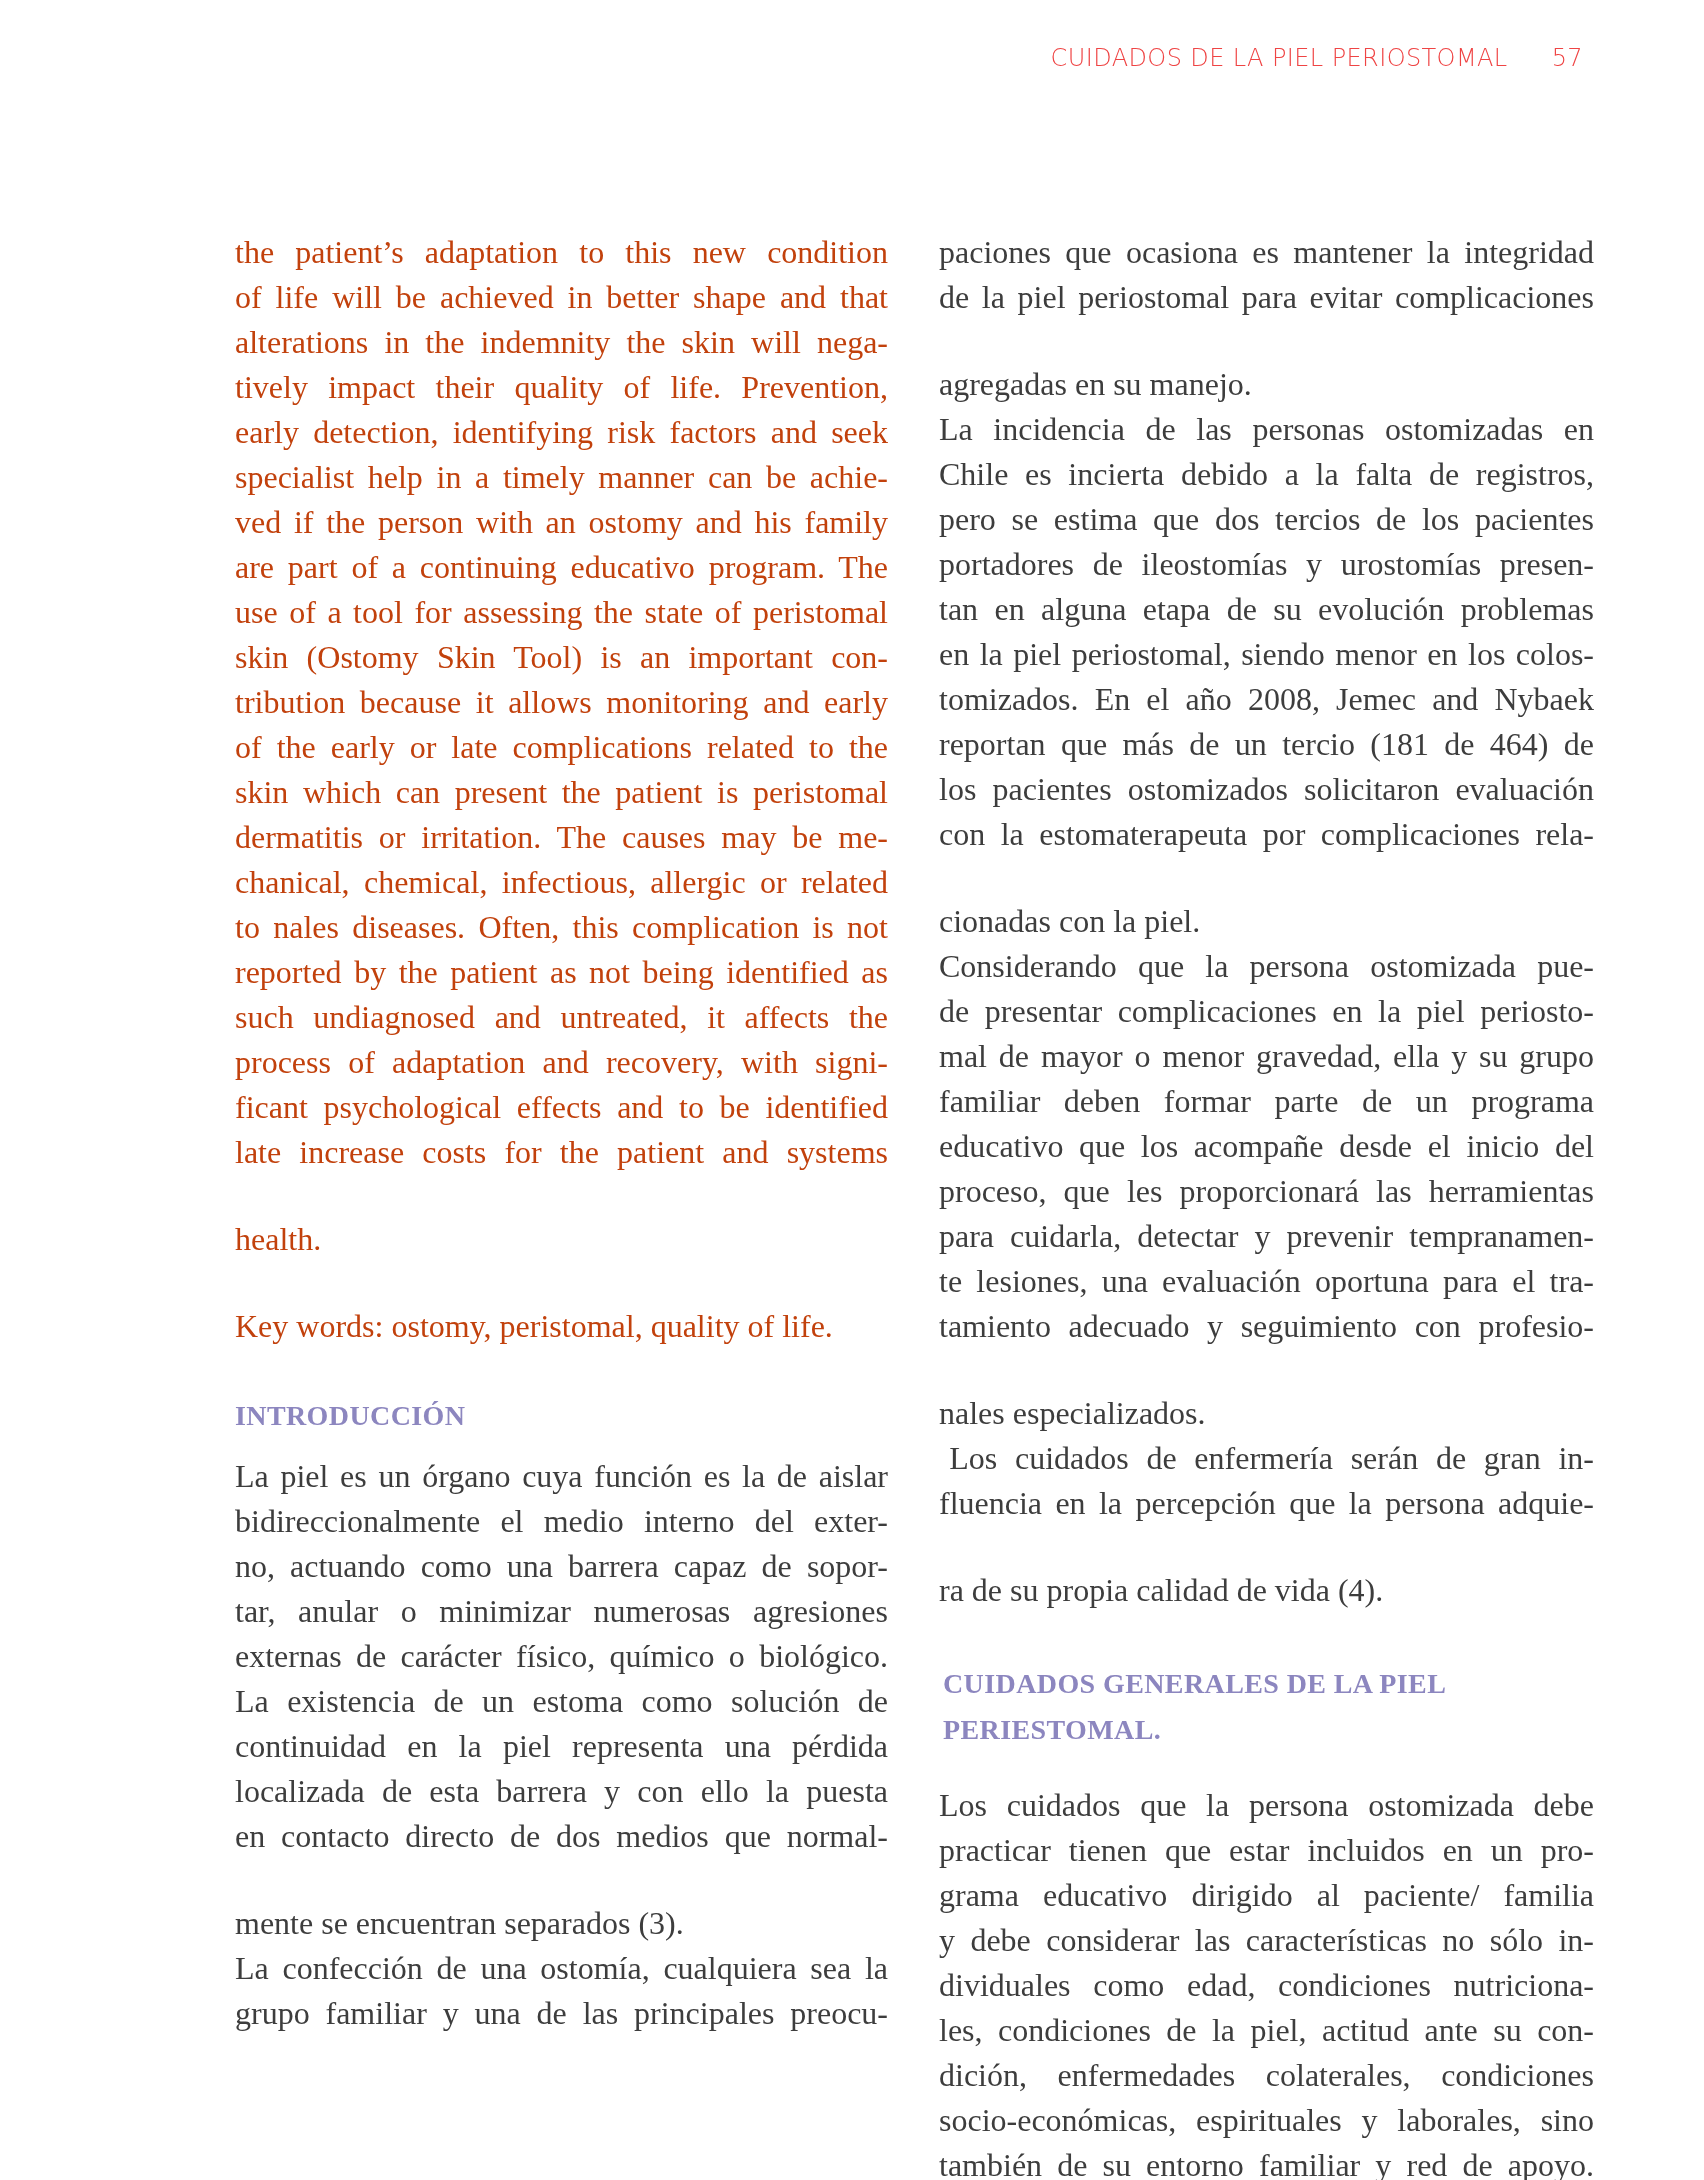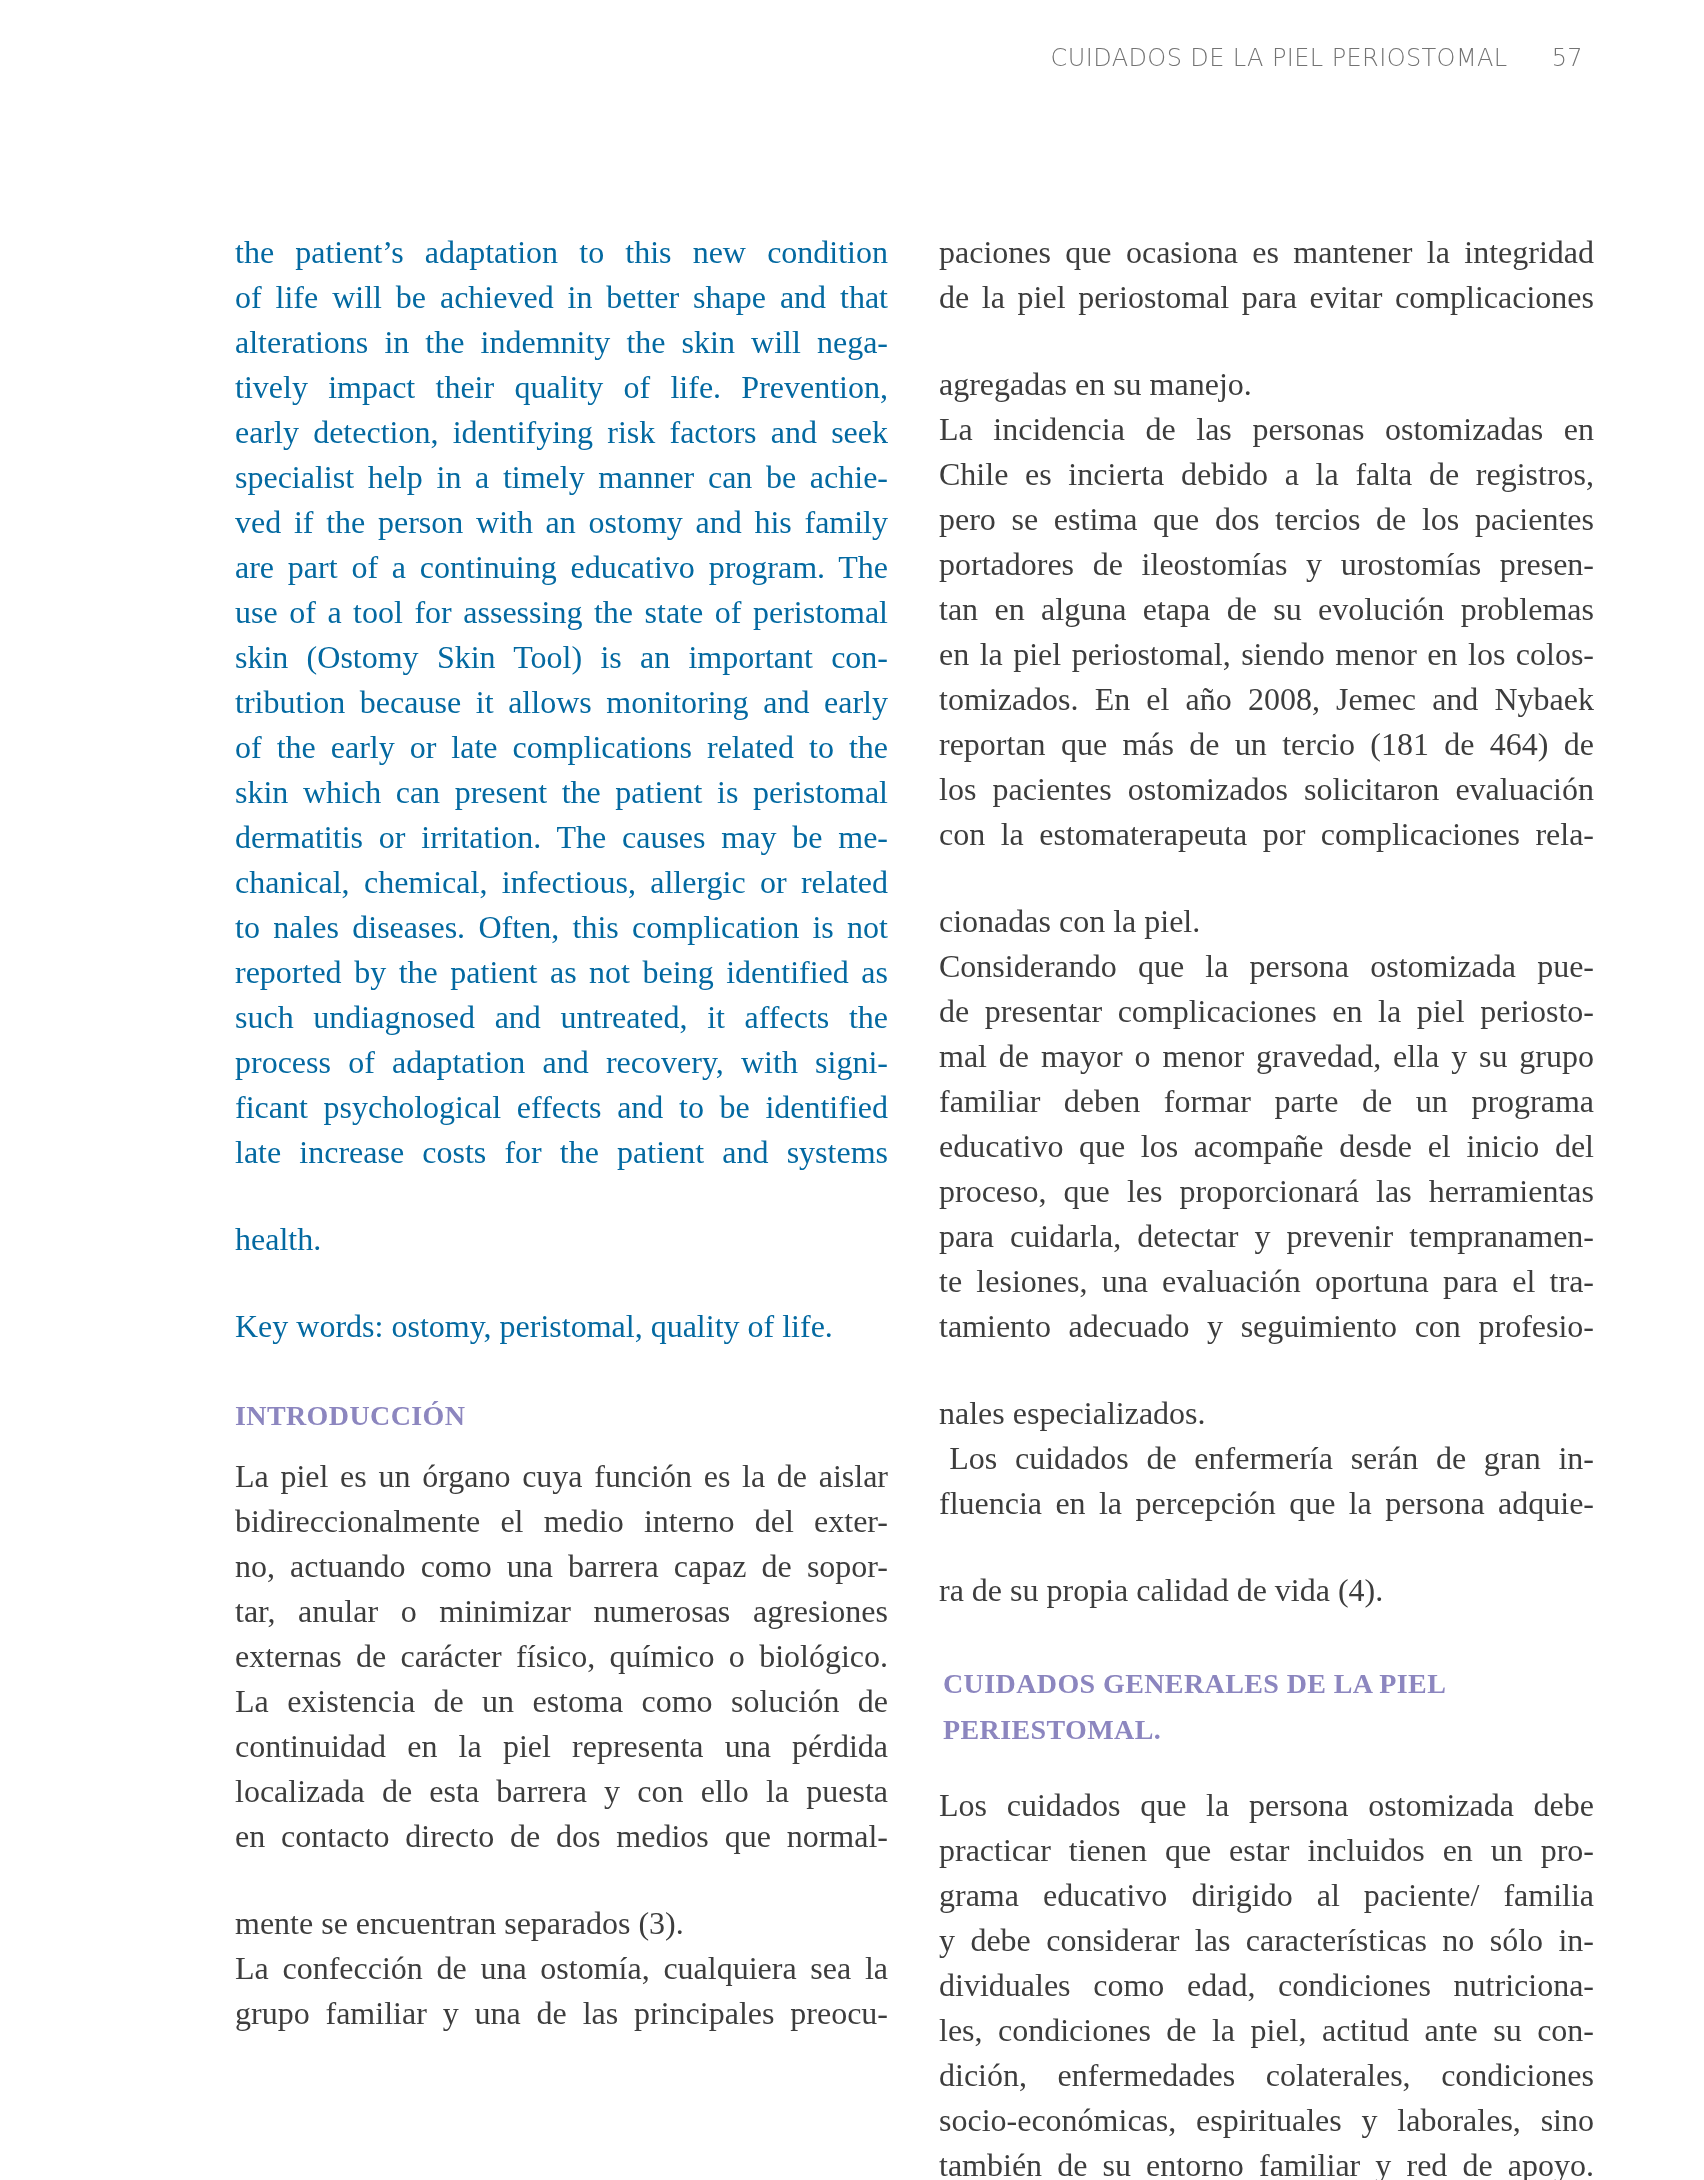--- a/index.html
+++ b/index.html
@@ -13,21 +13,21 @@
       position: relative;
       overflow: hidden;
     }
     .running-header {
       position: absolute;
       top: 44px;
       right: 121px;
       font-family: "DejaVu Sans", sans-serif;
       font-size: 24px;
       letter-spacing: 0.4px;
-      color: #737373;
+      color: #ef4444;
       white-space: nowrap;
       font-weight: 300;
     }
     .running-header .page-number {
       margin-left: 36px;
     }
     .column {
       position: absolute;
       top: 230px;
       font-family: "Liberation Serif", "DejaVu Serif", serif;
@@ -51,21 +51,21 @@
     .line .fill {
       display: inline-block;
       width: 100%;
       text-align: justify;
       text-align-last: justify;
       white-space: normal;
     }
     .line.last .fill {
       text-align-last: left;
     }
-    .abstract { color: #0369a1; }
+    .abstract { color: #c2410c; }
     .body-text { color: #3d3d3d; }
     .heading {
       color: #8c86bf;
       font-family: "Liberation Serif", "DejaVu Serif", serif;
       font-weight: bold;
       font-size: 28px;
       letter-spacing: 0.4px;
       line-height: 46px;
     }
     .gap-sm { height: 15.3px; }

